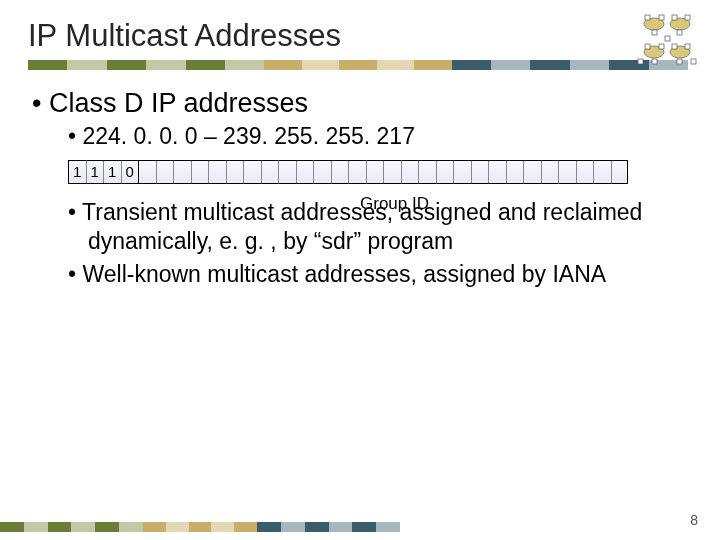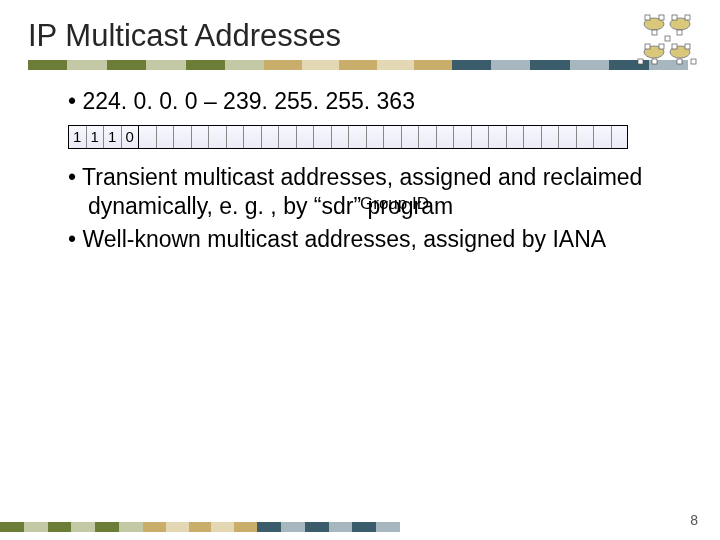--- a/index.html
+++ b/index.html
@@ -144,21 +144,22 @@
       <span style="background: rgb(227, 215, 180); width: 38px;"></span>
       <span style="background: rgb(200, 174, 106); width: 38px;"></span>
       <span style="background: rgb(59, 92, 107); width: 40px;"></span>
       <span style="background: rgb(166, 183, 191); width: 40px;"></span>
       <span style="background: rgb(59, 92, 107); width: 40px;"></span>
       <span style="background: rgb(166, 183, 191); width: 40px;"></span>
       <span style="background: rgb(59, 92, 107); width: 40px;"></span>
       <span style="background: rgb(166, 183, 191); width: 40px;"></span>
     </div>
 
-  <div class="bullet-l2">224. 0. 0. 0 – 239. 255. 255. 363</div>
+  <div class="bullet-l1">Class D IP addresses</div>
+  <div class="bullet-l2">224. 0. 0. 0 – 239. 255. 255. 217</div>
 
   <div class="diagram-wrap">
     <div class="bitrow">
       <div class="bitcell">1</div>
       <div class="bitcell">1</div>
       <div class="bitcell">1</div>
       <div class="bitcell prefix-end">0</div>
       <div class="bitcell"></div>
       <div class="bitcell"></div>
       <div class="bitcell"></div>

